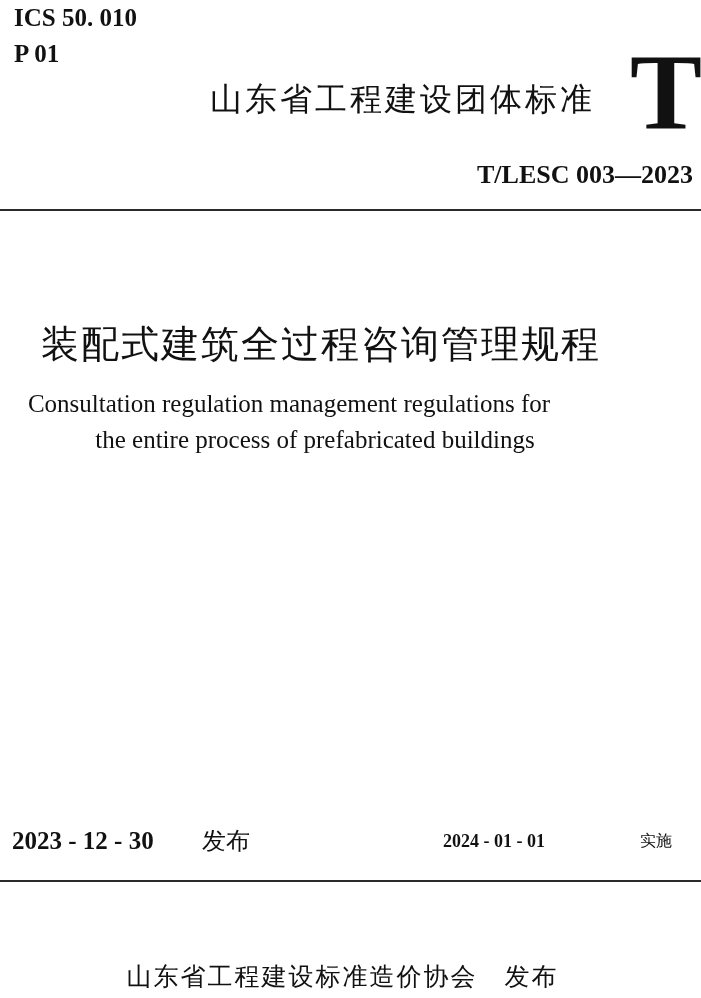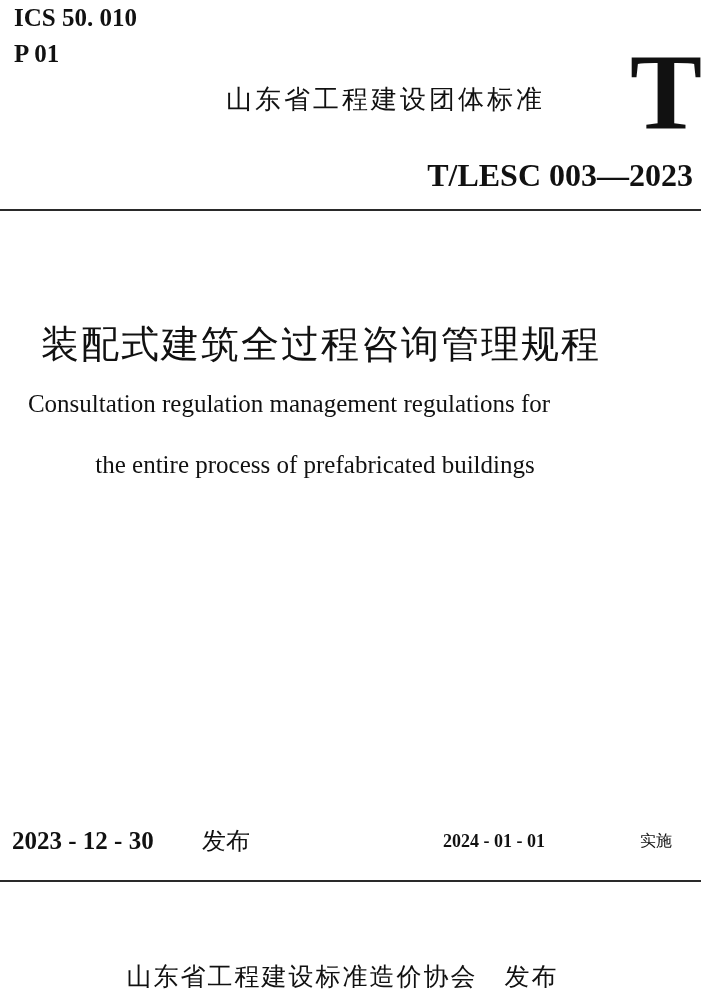--- a/index.html
+++ b/index.html
@@ -2,29 +2,29 @@
 <html><head>
 <meta charset="utf-8">
 <style>
   html, body { margin:0; padding:0; background:#ffffff; }
   body { width:701px; height:998px; position:relative; overflow:hidden; color:#111; }
   .serif { font-family: "Liberation Serif", "DejaVu Serif", serif; }
   .sans { font-family: "DejaVu Sans", "Liberation Sans", sans-serif; }
   .abs { position:absolute; white-space:nowrap; }
   #ics { left:14px; top:4px; font-size:25px; font-weight:bold; line-height:28px; }
   #pcode { left:14px; top:40px; font-size:25px; font-weight:bold; line-height:28px; }
-  #org-top { left:226px; top:82px; font-size:26px; letter-spacing:3px; line-height:34px; }
+  #org-top { left:210px; top:82px; font-size:32px; letter-spacing:3px; line-height:34px; }
   #bigT { left:630px; top:42px; font-size:108px; font-weight:bold; line-height:100px; }
-  #stdno { right:8px; top:158px; font-size:32px; font-weight:bold; line-height:34px; }
+  #stdno { right:8px; top:158px; font-size:26px; font-weight:bold; line-height:34px; }
   .rule { position:absolute; left:0; width:701px; height:2px; background:#2a2a2a; }
   #rule1 { top:209px; }
   #rule2 { top:880px; }
   #title-cn { left:0; width:642px; text-align:center; top:320px; font-size:38px; line-height:48px; letter-spacing:2px; }
   #title-en1 { left:0; width:578px; text-align:center; top:388px; font-size:25px; line-height:32px; }
-  #title-en2 { left:0; width:630px; text-align:center; top:424px; font-size:25px; line-height:32px;margin-top:25px; }
+  #title-en2 { left:0; width:630px; text-align:center; top:424px; font-size:25px; line-height:32px; }
   #pub-date { left:12px; top:824px; font-size:25px; font-weight:bold; line-height:34px; }
   #pub-label { left:202px; top:824px; font-size:24px; line-height:34px; }
   #impl-date { left:443px; top:824px; font-size:18px; font-weight:bold; line-height:34px; }
   #impl-label { left:640px; top:824px; font-size:16px; line-height:34px; }
   #publisher { left:0; width:685px; text-align:center; top:960px; font-size:25px; line-height:34px; letter-spacing:2px; }
 </style>
 </head>
 <body>
 
 <div class="abs serif" id="ics">ICS 50. 010</div>

